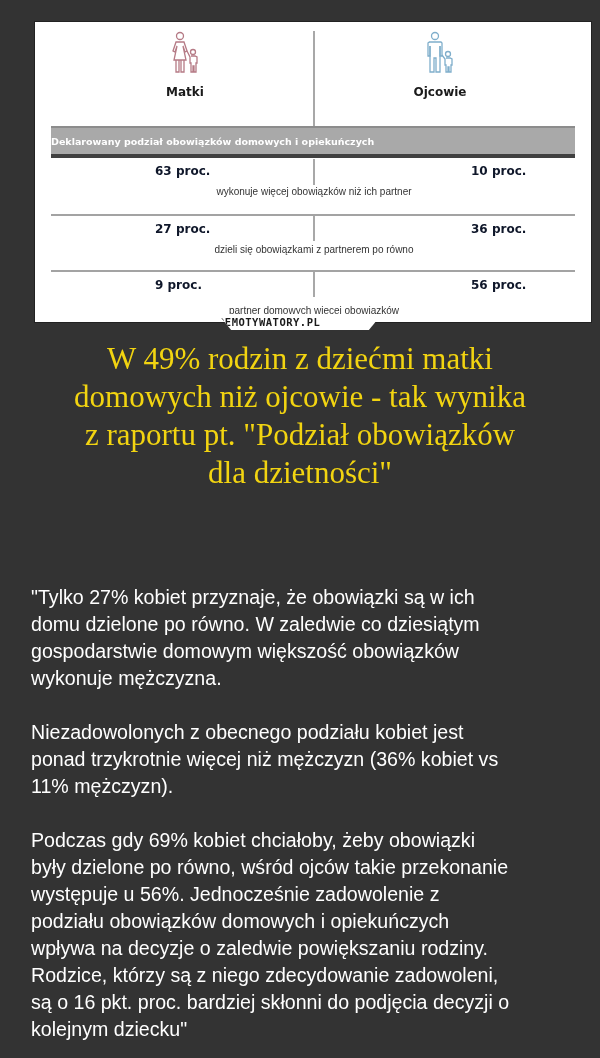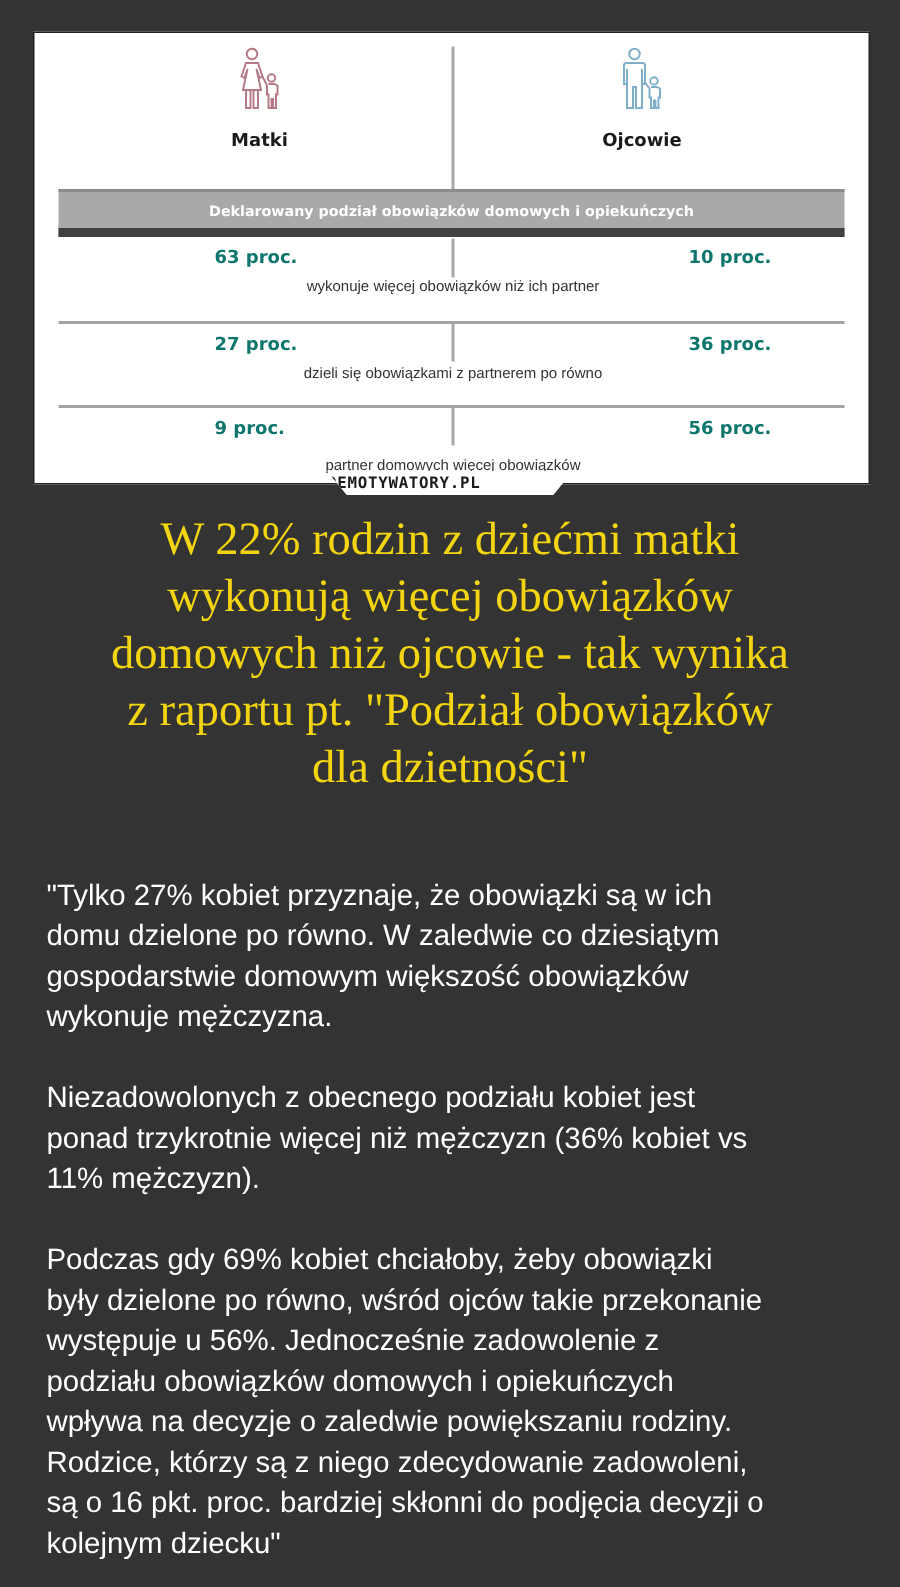--- a/index.html
+++ b/index.html
@@ -3,38 +3,38 @@
 <meta charset="utf-8">
 <style>
   html, body { margin: 0; padding: 0; }
   body {
     width: 600px; height: 1058px; overflow: hidden;
     background: #333333;
     font-family: "Liberation Sans", sans-serif;
     position: relative;
   }
   .panel {
-    position: absolute; left: 22px; top: 21px; width: 558px; height: 302px;
+    position: absolute; left: 34px; top: 21px; width: 558px; height: 302px;
     background: #ffffff; border: 1px solid #222;
     box-sizing: border-box;
   }
   .vdiv { position: absolute; left: 278px; width: 2px; background: #a8a8a8; }
   .col-head { position: absolute; top: 9px; width: 200px; text-align: center; }
   .col-head .lbl { display: block; margin-top: 6px; font-weight: bold; font-size: 12px; color: #1a1a1a; font-family: "DejaVu Sans", sans-serif; }
   .col-left { left: 50px; }
   .col-right { left: 305px; }
   .band {
     position: absolute; left: 16px; top: 104px; width: 524px; height: 32px;
-    background: #a9a9a9; border-top: 2px solid #8c8c8c; border-bottom: 6px solid #404040;
+    background: #a9a9a9; border-top: 2px solid #8c8c8c; border-bottom: 4px solid #404040;
     box-sizing: border-box; color: #fff; font-weight: bold; font-size: 9.5px;
-    text-align: center; line-height: 28px; font-family: "DejaVu Sans", sans-serif;
+    line-height: 28px; font-family: "DejaVu Sans", sans-serif;
   }
   .hrule { position: absolute; left: 16px; width: 524px; height: 2px; background: #a3a3a3; }
   .val {
-    position: absolute; font-weight: bold; font-size: 12px; color: #0f766e;
+    position: absolute; font-weight: bold; font-size: 12px; color: #0f172a;
     font-family: "DejaVu Sans", sans-serif;
   }
   .val.l { left: 120px; }
   .val.r { left: 392px; margin-left: 44px; }
   .desc {
     position: absolute; left: 0; width: 558px; text-align: center;
     font-size: 10px; color: #333; font-family: Liberation Sans, sans-serif;
   }
   .watermark {
     position: absolute; left: 218px; top: 314px; width: 164px; height: 16px;
@@ -102,22 +102,21 @@
   <div class="hrule" style="top:248px;"></div>
 
   <div class="val l" style="top:256px;">9 proc.</div>
   <div class="val r" style="top:256px;">56 proc.</div>
   <div class="desc" style="top:283px;">partner domowych więcej obowiązków</div>
 </div>
 
 <div class="watermark">DEMOTYWATORY.PL</div>
 
 <h1 class="title" style="margin:0;font-weight:normal;">
-  <span>W 22% rodzin z dziećmi matki</span>
-  <span>wykonują więcej obowiązków</span>
+  <span>W 49% rodzin z dziećmi matki</span>
   <span>domowych niż ojcowie - tak wynika</span>
   <span>z raportu pt. "Podział obowiązków</span>
   <span>dla dzietności"</span>
 </h1>
 
 <div class="body-text">
   <p>
     <span class="line">"Tylko 27% kobiet przyznaje, że obowiązki są w ich</span>
     <span class="line">domu dzielone po równo. W zaledwie co dziesiątym</span>
     <span class="line">gospodarstwie domowym większość obowiązków</span>

